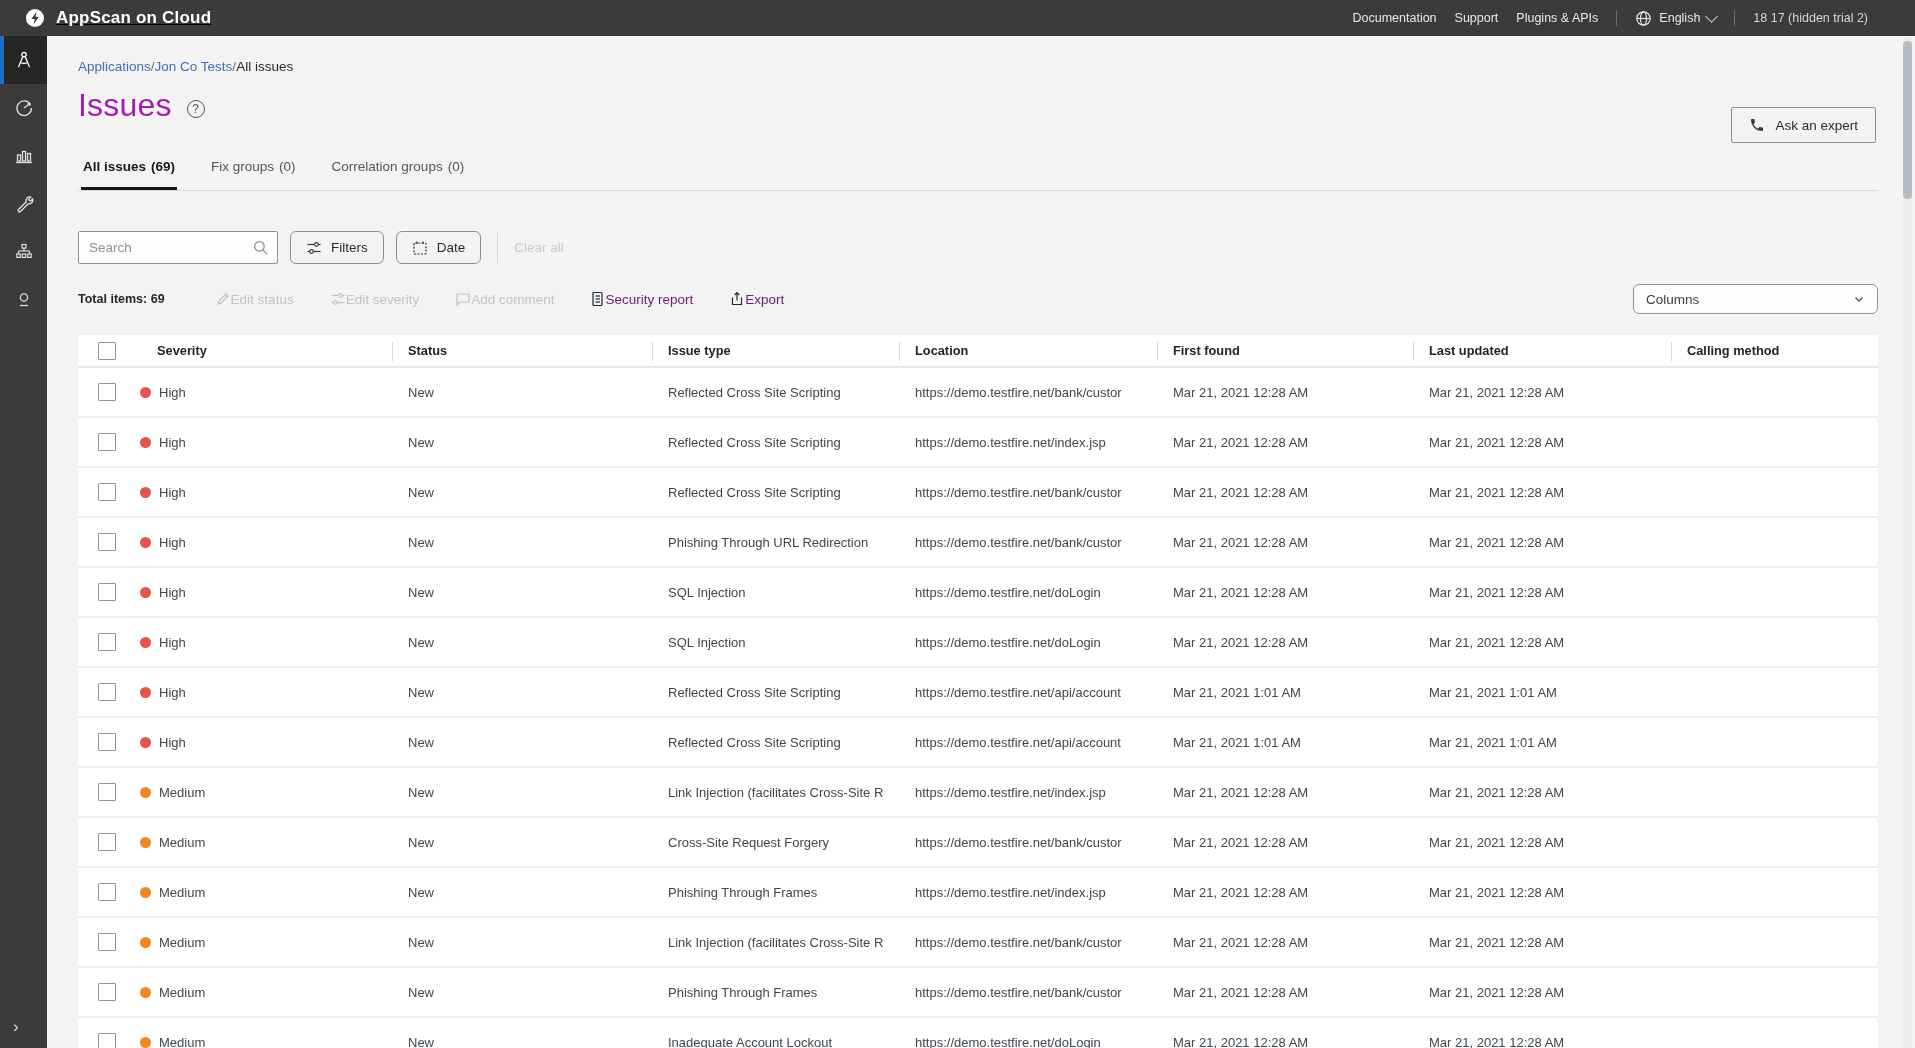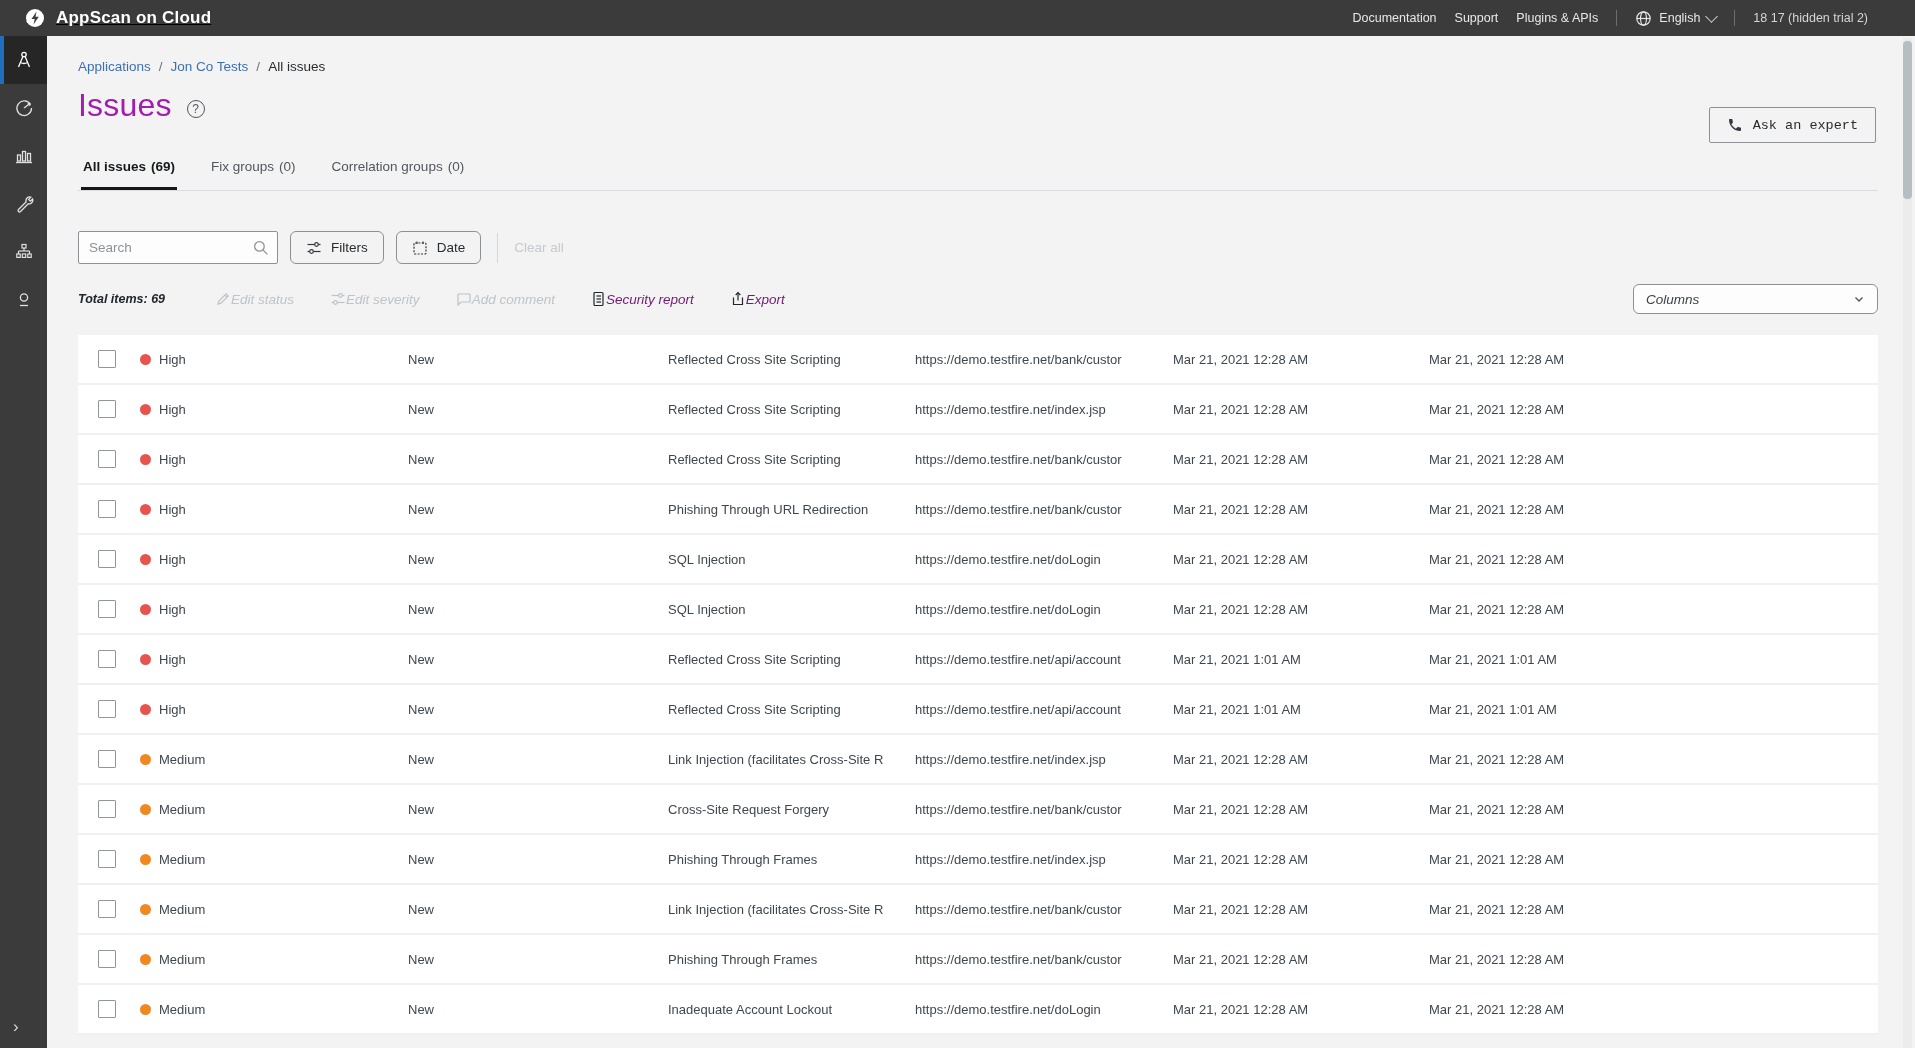--- a/index.html
+++ b/index.html
@@ -27,33 +27,33 @@
   .side-item.active::before { content:""; position:absolute; left:0; top:0; width:4px; height:48px;
                               background:var(--accent,#1f6fc1); }
   .side-expand { position:absolute; bottom:6px; left:0; width:47px; height:30px; color:#d8d8d8;
                  font-size:17px; display:flex; align-items:center; justify-content:flex-start;
                  padding-left:13px; cursor:pointer; }
 
   
   .main { position:absolute; top:36px; left:47px; width:1868px; height:1012px; }
   .content { position:relative; width:1800px; margin-left:31px; }
 
-  .breadcrumb { display:flex; align-items:center; gap:8px; margin-top:23px; font-size:13.5px; }
+  .breadcrumb { display:flex; align-items:center; margin-top:23px; font-size:13.5px; }
   .crumb-link { color:var(--link,#3d70b2); cursor:pointer; }
   .crumb-sep { color:#6b7380; }
   .crumb-current { color:#272c30; }
 
   .title-row { display:flex; align-items:center; margin-top:13px; }
   .page-title { font-size:32px; font-weight:400; color:#a21caf; letter-spacing:.2px; }
   .help-icon { width:18px; height:18px; border:1.2px solid #50575d; border-radius:50%;
                color:#50575d; font-size:12px; display:flex; align-items:center; justify-content:center;
                margin-left:15px; margin-top:6px; cursor:pointer; }
   .ask-expert { position:absolute; top:48px; right:2px; height:36px; border:1px solid #8d9196;
                 border-radius:2px; background:transparent; display:flex; align-items:center;
-                gap:10px; padding:0 17px; font-size:13.5px; color:#272c30; cursor:pointer;font-family:Liberation Mono, monospace; }
+                gap:10px; padding:0 17px; font-size:13.5px; color:#272c30; cursor:pointer; }
 
   .tabbar { display:flex; margin-top:29px; border-bottom:1px solid #d9dcde; padding-left:3px; }
   .tab { display:flex; gap:5px; font-size:13.5px; color:#50575e; padding:6px 2px 13px 2px;
          margin-right:32px; cursor:pointer; border-bottom:3px solid transparent; }
   .tab.active { color:#16191c; font-weight:700; border-bottom-color:#161616; }
 
   
   .filterbar { display:flex; align-items:center; margin-top:40px; }
   .search-wrap { position:relative; width:200px; }
   .search-input { width:200px; height:33px; border:1px solid #8d9196; border-radius:2px;
@@ -61,21 +61,21 @@
                   font-family:"Liberation Sans", sans-serif; outline:none; }
   .search-input::placeholder { color:#8d9297; }
   .search-icon { position:absolute; right:9px; top:8px; color:#8d9297; }
   .btn { height:33px; border:1px solid #8d9196; border-radius:6px; background:transparent;
          display:flex; align-items:center; gap:9px; padding:0 15px; font-size:13.5px;
          color:#272c30; cursor:pointer; margin-left:12px; }
   .fdivider { width:1px; height:30px; background:#d4d7d9; margin:0 8px 0 16px; }
   .clear-all { font-size:13.5px; color:#c4cad0; cursor:pointer; margin-left:8px; }
 
   
-  .toolbar { display:flex; align-items:center; margin-top:18px; height:34px;font-style:italic; }
+  .toolbar { display:flex; align-items:center; margin-top:18px; height:34px; }
   .total-items { font-size:12.5px; font-weight:700; color:#21272c; margin-right:50px; }
   .action { display:flex; align-items:center; font-size:13.5px; cursor:pointer; margin-right:36px; }
   .action.disabled { color:#bdc4ca; }
   .action.enabled { color:#701a75; }
   .columns-select { margin-left:auto; width:245px; height:30px; border:1px solid #8d9196;
                     background:#fdfdfd; border-radius:6px; display:flex; align-items:center;
                     padding:0 12px; cursor:pointer; }
   .columns-label { font-size:13.5px; color:#3a4147; }
   .columns-select .sel-chev { margin-left:auto; color:#50575e; }
 
@@ -334,20 +334,32 @@
         <span class="columns-label">Columns</span>
         <span class="sel-chev">
           <svg width="12" height="12" viewBox="0 0 12 12" fill="none" stroke="currentColor" stroke-width="1.4">
             <path d="M2.5 4.5 L6 8 L9.5 4.5"></path>
           </svg>
         </span>
       </div>
     </div>
 
     <div class="table">
+      <div class="thead">
+        <div class="th th-check">
+            <span class="checkbox"></span>
+          </div>
+        <div class="th th-sev">Severity</div>
+        <div class="th sep">Status</div>
+        <div class="th sep">Issue type</div>
+        <div class="th sep">Location</div>
+        <div class="th sep">First found</div>
+        <div class="th sep">Last updated</div>
+        <div class="th sep">Calling method</div>
+      </div>
       <div>
   <div class="trow">
     <div class="cell c-check">
               <span class="checkbox"></span>
             </div>
     <div class="cell c-sev">
       <span class="dot dot-high"></span>
       <span>High</span>
     </div>
     <div class="cell">New</div>

